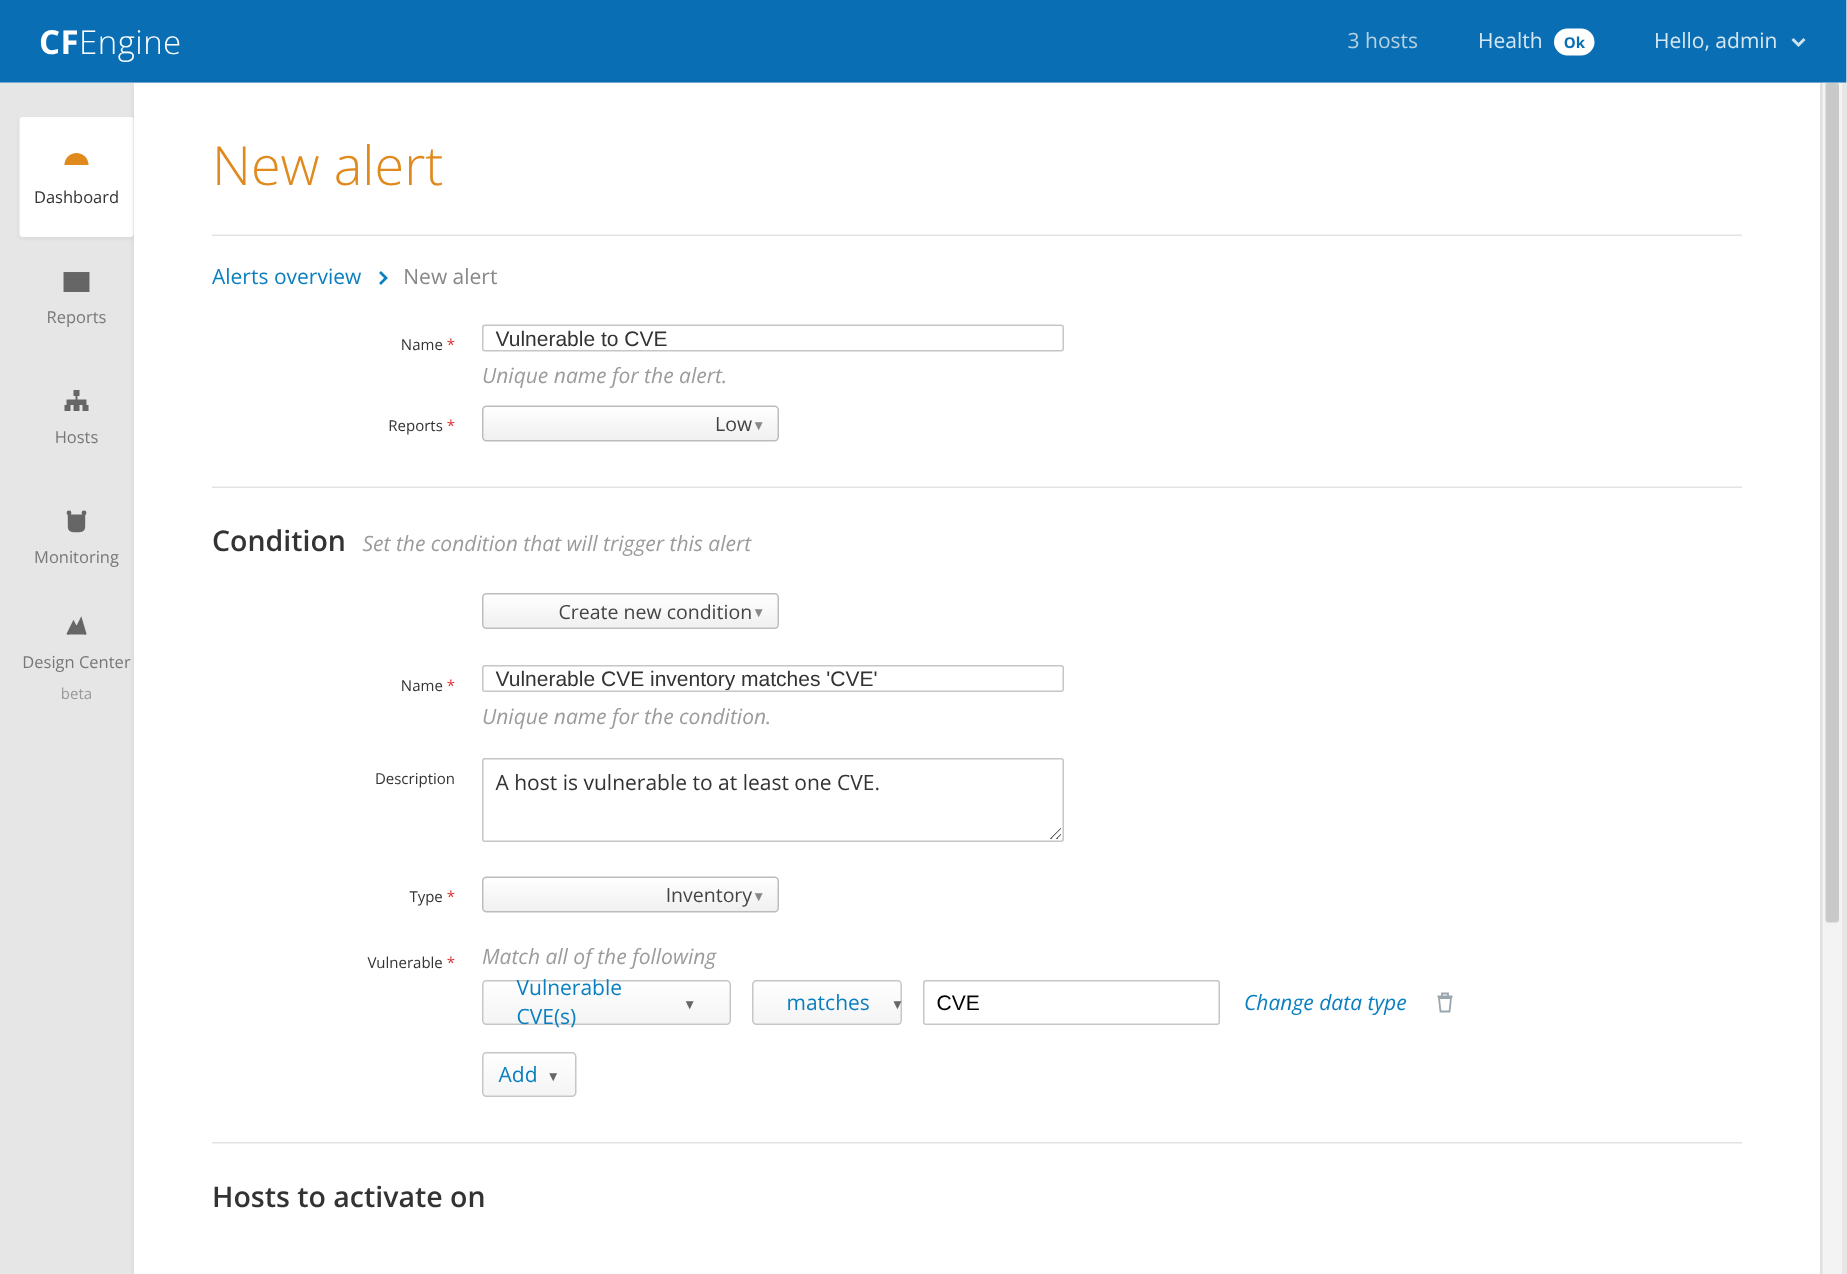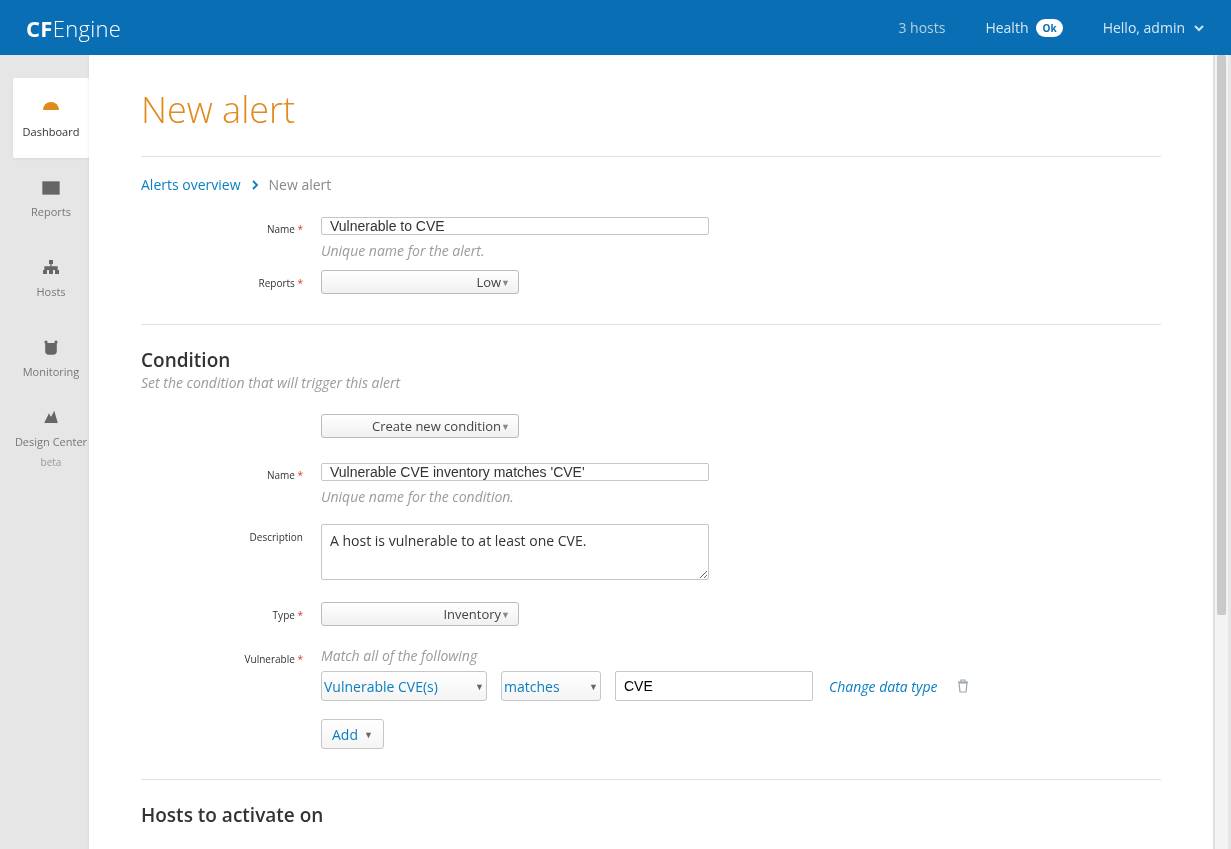--- a/index.html
+++ b/index.html
@@ -40,26 +40,26 @@
   .form-label { width: 180px; text-align: right; padding-right: 18px; padding-top: 6px; color: #333; font-size: 10px; }
   .req { color: #d33; }
   .form-control { flex: 0 0 auto; }
   input[type=text].txt { width: 388px; height: 18px; border: 1px solid #c6c6c6; border-radius: 2px; padding: 0 8px; font-size: 14px; color: #333; }
   textarea.txt { width: 388px; height: 56px; border: 1px solid #c6c6c6; border-radius: 2px; padding: 6px 8px; font-size: 14px; color: #333; resize: both; font-family: inherit; }
   .hint { color: #9b9b9b; font-style: italic; font-size: 14px; margin-top: 6px; }
   
   .select { width: 198px; height: 24px; border: 1px solid #bcbcbc; border-radius: 3px; background: linear-gradient(#fff,#f0f0f0); padding: 0 8px; font-size: 13px; color: #444; display: flex; align-items: center; justify-content: flex-end; cursor: pointer; }
   .select .arrow { font-size: 9px; color: #888; }
   
-  .section-head { display: flex; align-items: baseline; gap: 0; margin-bottom: 22px; flex-direction: column; }
+  .section-head { display: flex; align-items: baseline; gap: 11px; margin-bottom: 22px; }
   .section-title { font-size: 19px; font-weight: 600; color: #333; }
   .section-sub { font-style: italic; color: #9b9b9b; font-size: 14px; }
   
   .attr-row { display: flex; gap: 14px; align-items: center; margin-top: 6px; }
-  .attr-dd { height: 30px; border: 1px solid #c6c6c6; border-radius: 3px; background: linear-gradient(#fff,#f4f4f4); padding: 0 2px; display: flex; align-items: center; justify-content: space-between; cursor: pointer; font-size: 14px; color: #0a7fc0; }
+  .attr-dd { height: 30px; border: 1px solid #c6c6c6; border-radius: 3px; background: linear-gradient(#fff,#f4f4f4); padding: 0 22px; display: flex; align-items: center; justify-content: space-between; cursor: pointer; font-size: 14px; color: #0a7fc0; }
   .attr-dd .caret { color: #666; font-size: 9px; margin-left: 14px; }
   .attr-dd.w1 { width: 166px; }
   .attr-dd.w2 { width: 100px; }
   input.attr-input { width: 198px; height: 30px; border: 1px solid #c6c6c6; border-radius: 2px; padding: 0 8px; font-size: 14px; }
   .change-link { color: #0a7fc0; font-style: italic; font-size: 14px; cursor: pointer; margin-left: 2px; }
   .trash { color: #9aa; cursor: pointer; margin-left: 6px; }
   .trash svg { display: block; }
   
   .add-btn { margin-top: 18px; height: 30px; border: 1px solid #c6c6c6; border-radius: 3px; background: linear-gradient(#fff,#f4f4f4); padding: 0 10px; display: inline-flex; align-items: center; color: #0a7fc0; font-size: 14px; cursor: pointer; gap: 6px; }
   .add-btn .caret { color: #666; font-size: 9px; }

